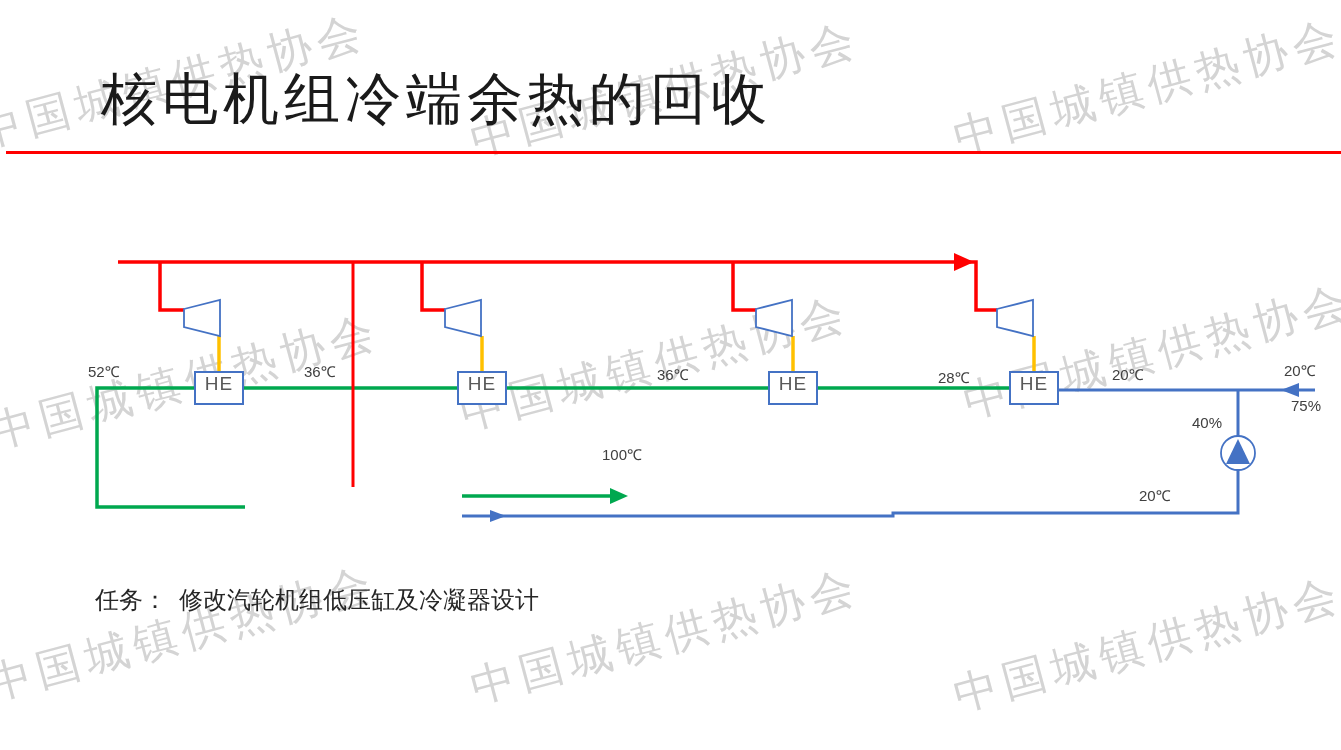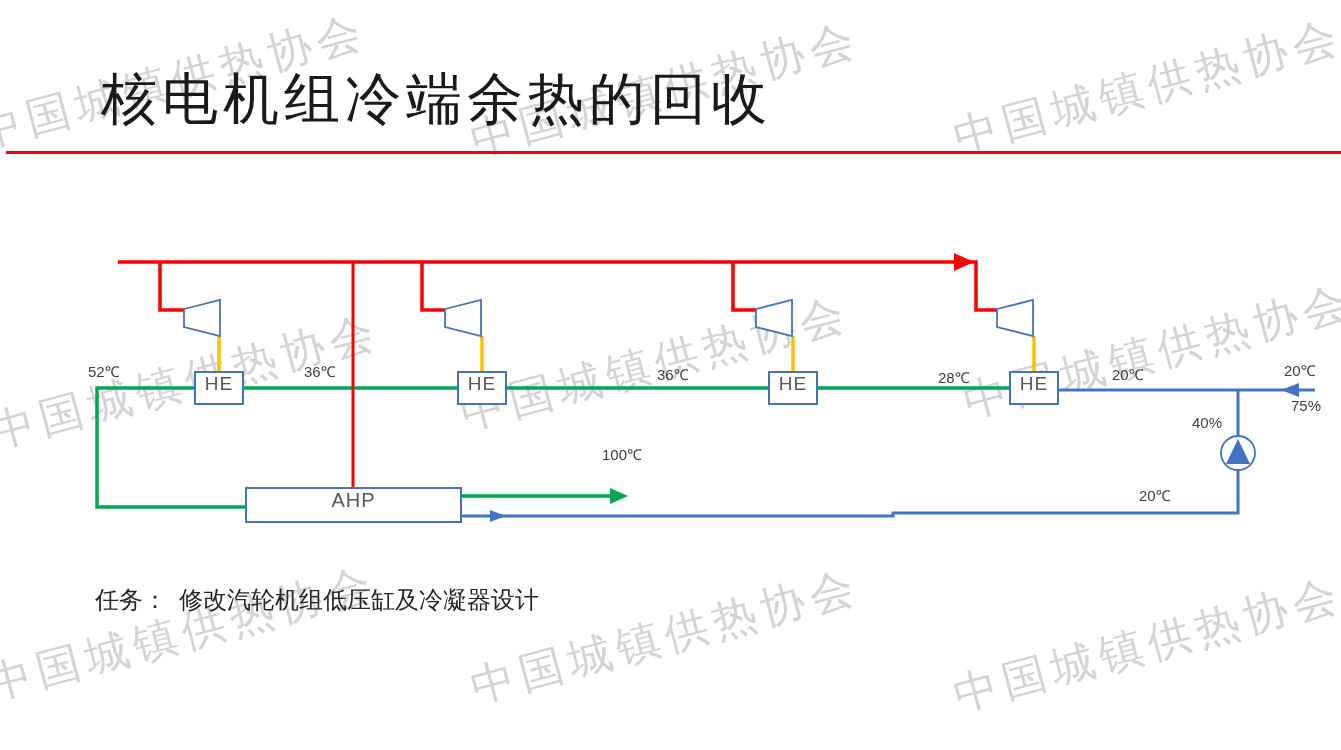--- a/index.html
+++ b/index.html
@@ -103,23 +103,20 @@
   <div class="box he" style="left:457px;top:371px">
     <span>HE</span>
   </div>
   <div class="box he" style="left:768px;top:371px">
     <span>HE</span>
   </div>
   <div class="box he" style="left:1009px;top:371px">
     <span>HE</span>
   </div>
 
-  <div class="box ahp">
-    <span>AHP</span>
-  </div>
 
   <span class="lbl" style="left:88px;top:361px">52℃</span>
   <span class="lbl" style="left:304px;top:361px">36℃</span>
   <span class="lbl" style="left:657px;top:364px">36℃</span>
   <span class="lbl" style="left:938px;top:367px">28℃</span>
   <span class="lbl" style="left:1112px;top:364px">20℃</span>
   <span class="lbl" style="left:602px;top:444px">100℃</span>
   <span class="lbl" style="left:1284px;top:360px">20℃</span>
   <span class="lbl" style="left:1291px;top:397px">75%</span>
   <span class="lbl" style="left:1192px;top:414px">40%</span>

